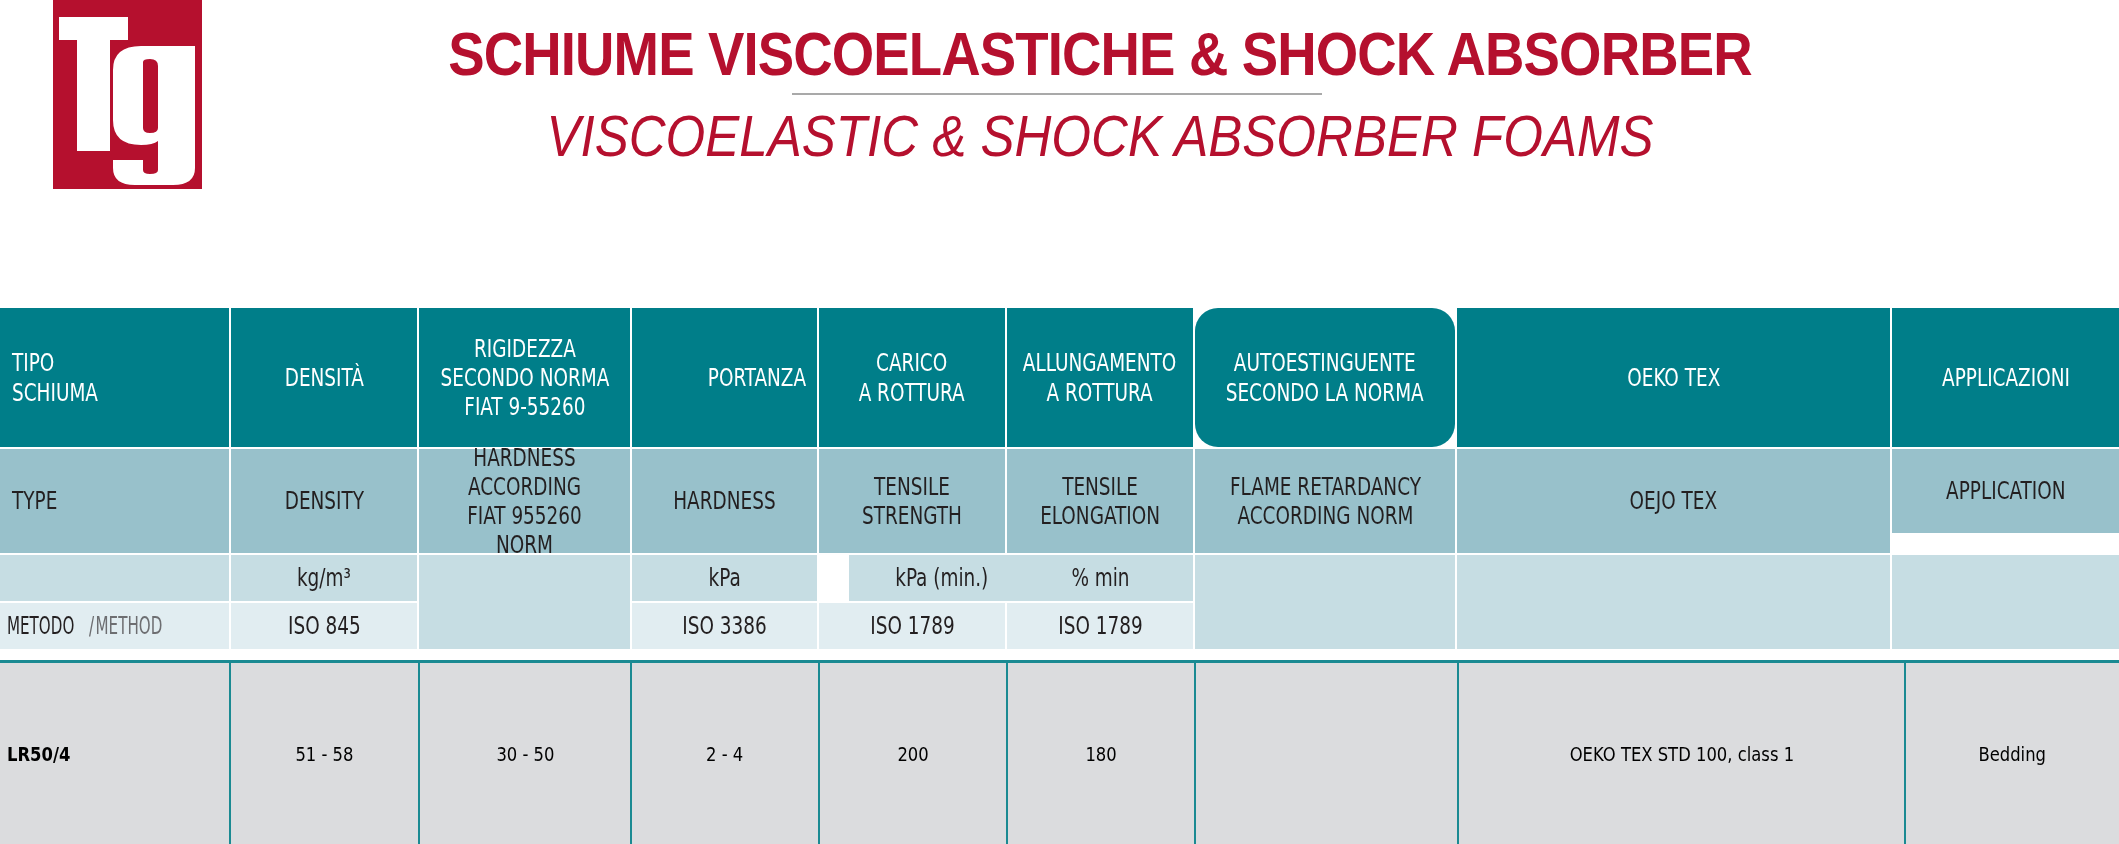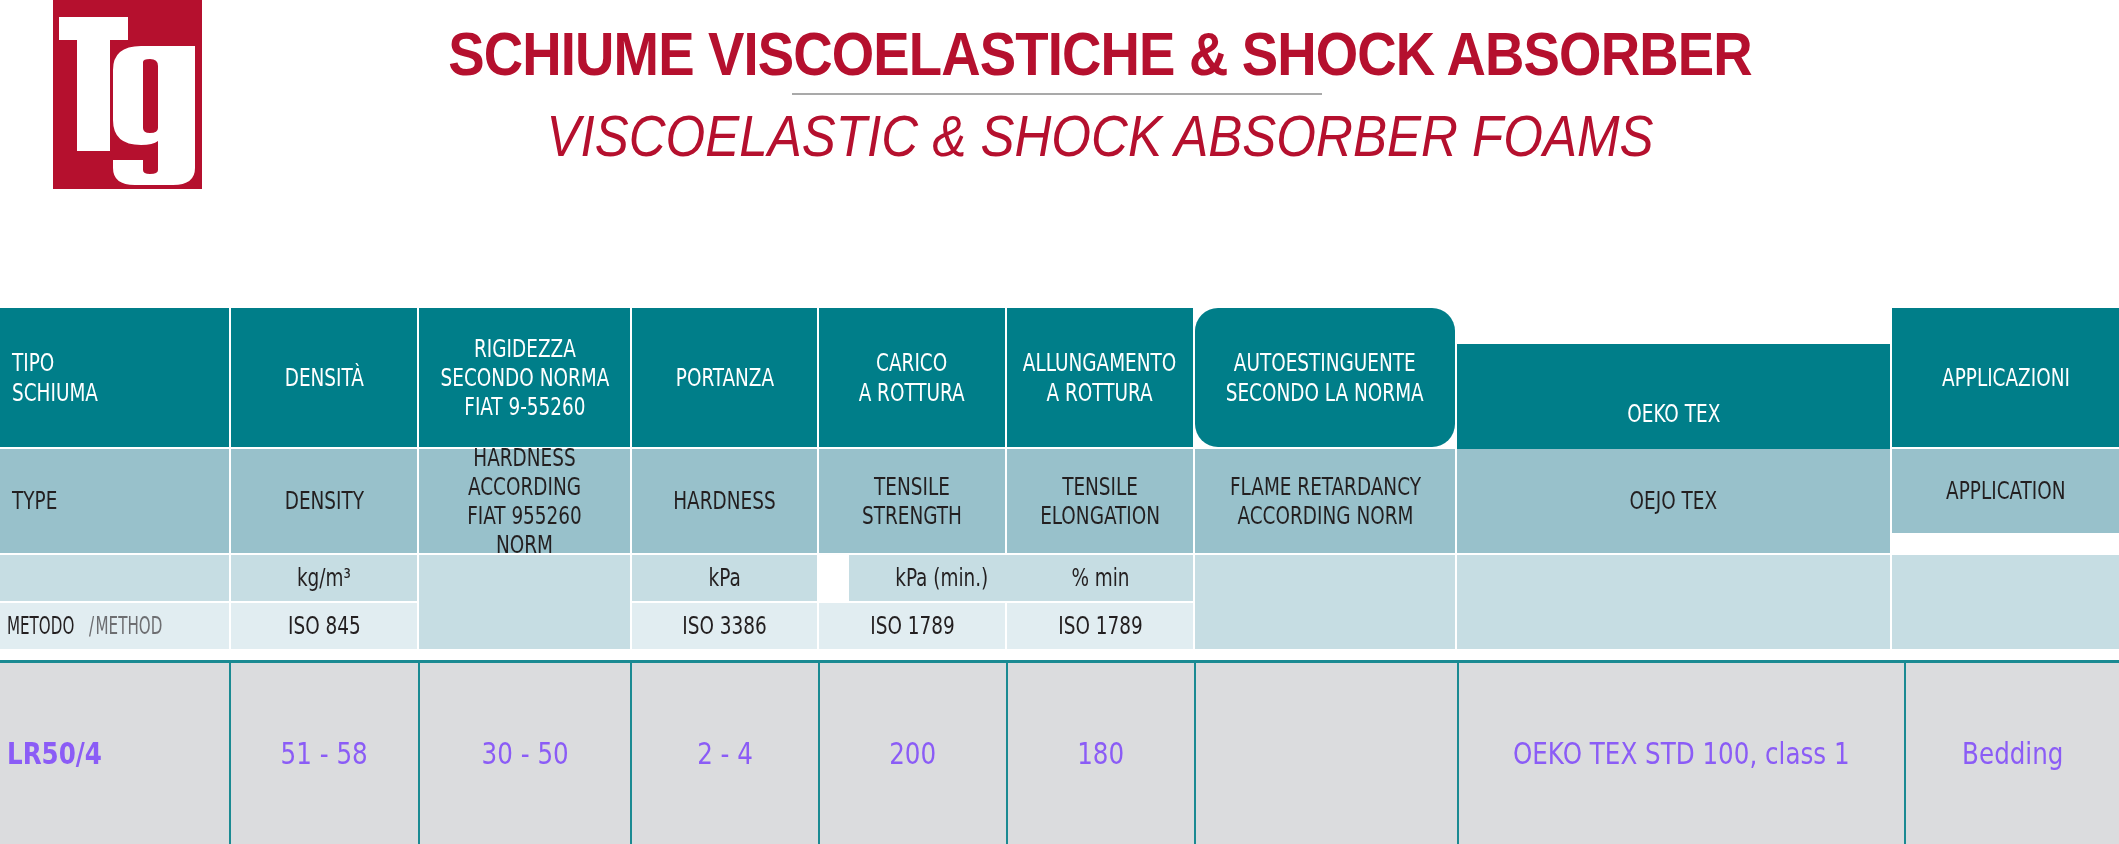--- a/index.html
+++ b/index.html
@@ -23,21 +23,21 @@
   .unit { background:#c6dde3; color:#231f20; }
   .meth { background:#e1edf1; color:#231f20; }
   .left { justify-content:flex-start; padding-left:12px; text-align:left; }
   .left span { transform-origin:left center; }
   .method-left span { transform-origin:left center; }
   .muted { color:#6d6e71; }
 
   .data-band { position:absolute; left:0; top:660px; width:2119px; height:184px; background:#dbdcde;
                border-top:3px solid #1a8a92; box-sizing:border-box; }
   .dcell { position:absolute; top:663px; height:181px; box-sizing:border-box; display:flex; align-items:center;
-           justify-content:center; font-size:30px; color:#8b5cf6; font-family:"DejaVu Sans","Liberation Sans",sans-serif; }
+           justify-content:center; font-size:20px; color:#000000; font-family:"DejaVu Sans","Liberation Sans",sans-serif; }
   .dcell span { display:inline-block; transform:scaleX(0.82); white-space:nowrap; }
   .vline { position:absolute; top:663px; height:181px; width:2px; background:#1a8a92; }
 </style>
 </head>
 <body>
 
 <div class="logo">
   <svg width="149" height="189" viewBox="0 0 149 189">
     <rect x="0" y="0" width="149" height="189" fill="#b5102e"></rect>
     <path d="M6 17 H75 V40 H57 V151 H24 V40 H6 Z" fill="#ffffff"></path>
@@ -54,36 +54,36 @@
 SCHIUMA</span>
   </div>
 <div class="cell hdr" style="left:231px;top:308px;width:186px;height:139px;justify-content:center;">
     <span>DENSITÀ</span>
   </div>
 <div class="cell hdr" style="left:419px;top:308px;width:211px;height:139px;">
     <span>RIGIDEZZA
 SECONDO NORMA
 FIAT 9-55260</span>
   </div>
-<div class="cell hdr" style="left:632px;top:308px;width:185px;height:139px;">
+<div class="cell hdr" style="left:632px;top:308px;width:185px;height:139px;justify-content:flex-end;">
     <span>PORTANZA</span>
   </div>
 <div class="cell hdr" style="left:819px;top:308px;width:186px;height:139px;">
     <span>CARICO
 A ROTTURA</span>
   </div>
 <div class="cell hdr" style="left:1007px;top:308px;width:186px;height:139px;">
     <span>ALLUNGAMENTO
 A ROTTURA</span>
   </div>
 <div class="cell hdr" style="left:1195px;top:308px;width:260px;height:139px;border-radius:23px;">
     <span>AUTOESTINGUENTE
 SECONDO LA NORMA</span>
   </div>
-<div class="cell hdr" style="left:1457px;top:308px;width:433px;height:139px;margin-top:36px;">
+<div class="cell hdr" style="left:1457px;top:308px;width:433px;height:139px;">
     <span>OEKO TEX</span>
   </div>
 <div class="cell hdr" style="left:1892px;top:308px;width:227px;height:139px;">
     <span>APPLICAZIONI</span>
   </div>
 
 <div class="cell typ left" style="left:0;top:449px;width:229px;height:104px;">
     <span>TYPE</span>
   </div>
 <div class="cell typ" style="left:231px;top:449px;width:186px;height:104px;">

